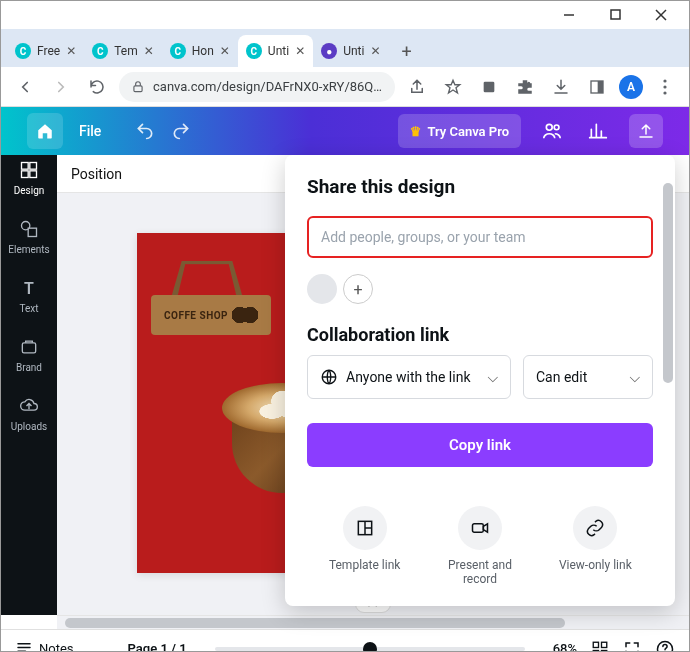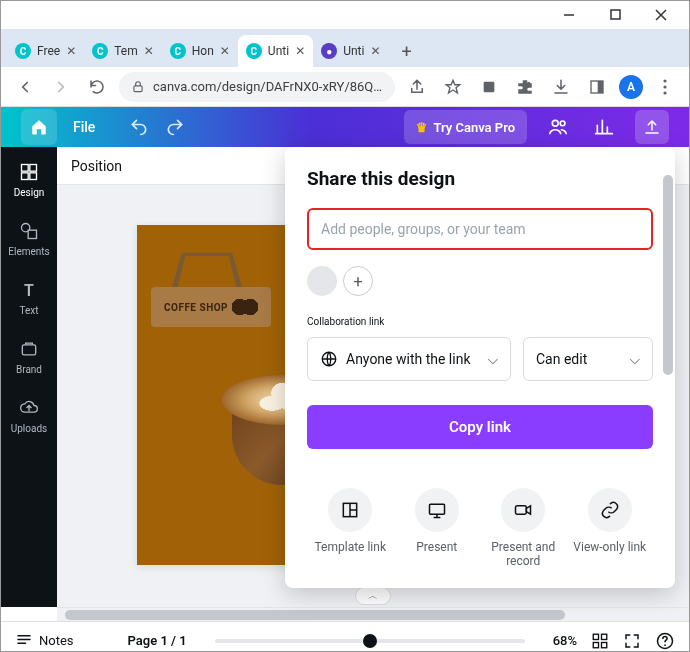--- a/index.html
+++ b/index.html
@@ -19,51 +19,51 @@
   .newtab{width:28px;height:28px;display:flex;align-items:center;justify-content:center;color:#555;font-size:18px;margin-left:4px;margin-bottom:2px}
   
   .url-bar{height:40px;background:#fff;display:flex;align-items:center;gap:8px;padding:0 10px;border-bottom:1px solid #ddd}
   .nav-btn{width:28px;height:28px;display:flex;align-items:center;justify-content:center;color:#5f6368}
   .nav-btn.disabled{color:#bbb}
   .url-field{flex:1;height:30px;background:#f1f3f4;border-radius:15px;display:flex;align-items:center;padding:0 12px;gap:8px;font-size:13px;color:#3c4043;overflow:hidden}
   .url-field .lock{color:#5f6368}
   .url-text{white-space:nowrap;overflow:hidden;text-overflow:ellipsis;flex:1}
   .avatar{width:24px;height:24px;border-radius:50%;background:#1a73e8;color:#fff;display:flex;align-items:center;justify-content:center;font-size:12px;font-weight:600}
   
-  .canva-bar{height:40px;background:linear-gradient(90deg,#00c4cc 0%,#4b2fd6 45%,#7d2ae8 100%);display:flex;align-items:center;color:#fff;padding:0 20px;gap:16px}
+  .canva-bar{height:48px;background:linear-gradient(90deg,#00c4cc 0%,#4b2fd6 45%,#7d2ae8 100%);display:flex;align-items:center;color:#fff;padding:0 26px;gap:16px}
   .home-btn{width:36px;height:36px;background:rgba(255,255,255,0.15);border-radius:6px;display:flex;align-items:center;justify-content:center}
   .file-label{font-size:14px;font-weight:500}
   .undo-redo{display:flex;gap:16px;margin-left:18px;color:rgba(255,255,255,0.8)}
   .spacer{flex:1}
   .try-pro{background:rgba(255,255,255,0.18);height:34px;border-radius:6px;display:flex;align-items:center;gap:6px;padding:0 12px;font-size:13px;font-weight:600}
   .crown{color:#ffc107}
   .top-icon{width:30px;height:30px;display:flex;align-items:center;justify-content:center;color:#fff}
   .upload-btn{background:rgba(255,255,255,0.2);border-radius:6px;width:34px;height:34px;display:flex;align-items:center;justify-content:center}
   
   .main{display:flex;height:calc(652px - 28px - 38px - 40px - 48px - 38px);position:relative}
-  .sidebar{width:56px;background:#0d1216;color:#b0b8c1;display:flex;flex-direction:column;align-items:center;padding-top:10px;gap:14px}
+  .sidebar{width:56px;background:#0d1216;color:#b0b8c1;display:flex;flex-direction:column;align-items:center;gap:14px}
   .side-item{display:flex;flex-direction:column;align-items:center;gap:4px;font-size:10px;padding:4px 0;width:100%}
   .side-item.active{color:#fff}
   .side-item .sicon{height:22px;display:flex;align-items:center;justify-content:center;font-size:18px}
   .canvas-area{flex:1;background:#f0f1f5;display:flex;flex-direction:column;position:relative}
   .position-bar{height:38px;background:#fff;border-bottom:1px solid #e5e5e5;display:flex;align-items:center;padding:0 14px;font-size:14px;color:#111}
   .canvas-wrap{flex:1;display:flex;align-items:flex-start;justify-content:flex-start;padding:40px 0 0 80px;overflow:hidden}
-  .design-canvas{width:280px;height:340px;background:#a16207;box-shadow:0 2px 8px rgba(0,0,0,.1);position:relative}
+  .design-canvas{width:280px;height:340px;background:#b91c1c;box-shadow:0 2px 8px rgba(0,0,0,.1);position:relative}
   
   .share-pop{position:absolute;right:14px;top:0;width:390px;background:#fff;border-radius:8px;box-shadow:0 6px 24px rgba(0,0,0,.2);padding:20px 22px;z-index:50}
   .share-title{font-size:19px;font-weight:700;color:#0d1216;margin-bottom:18px}
   .access-row{display:flex;align-items:center;gap:10px;font-size:14px;margin-bottom:10px}
   .access-label{font-weight:600;color:#0d1216}
   .edit-link{color:#7d2ae8;font-weight:600;cursor:pointer}
   .people-input{width:100%;height:42px;border:2px solid #e62222;border-radius:6px;padding:0 12px;font-size:14px;color:#818a95;outline:none;margin-bottom:16px}
   .people-input::placeholder{color:#9aa3ad}
   .avatar-row{display:flex;align-items:center;gap:6px;margin-bottom:20px}
   .sm-avatar{width:30px;height:30px;border-radius:50%;background:#e4e6ea}
   .add-person{width:30px;height:30px;border-radius:50%;border:1px solid #ccc;display:flex;align-items:center;justify-content:center;color:#555;font-size:16px}
-  .collab-label{font-size:10px;font-weight:400;color:#0d1216;margin-bottom:10px}
+  .collab-label{font-size:18px;font-weight:700;color:#0d1216;margin-bottom:10px}
   .link-row{display:flex;gap:12px;margin-bottom:24px}
   .dropdown{height:44px;border:1px solid #d7dadf;border-radius:6px;display:flex;align-items:center;padding:0 12px;gap:8px;font-size:14px;color:#0d1216;background:#fff}
   .dropdown.main-dd{flex:1}
   .dropdown.perm-dd{width:130px}
   .chev{margin-left:auto;color:#666}
   .copy-btn{width:100%;height:44px;background:#8b3dff;color:#fff;border:none;border-radius:6px;font-size:15px;font-weight:600;cursor:pointer;margin-bottom:28px}
   .action-row{display:flex;justify-content:space-around;padding-top:10px;border-top:1px solid transparent}
   .action-item{display:flex;flex-direction:column;align-items:center;gap:8px;font-size:12px;color:#5a6068;text-align:center;width:84px}
   .action-icon{width:44px;height:44px;border-radius:50%;background:#f1f2f4;display:flex;align-items:center;justify-content:center;color:#0d1216}
   
@@ -350,29 +350,20 @@
               <rect x="4" y="4" width="16" height="16" fill="none" stroke="#0d1216" stroke-width="1.8"></rect>
               <line x1="12" y1="4" x2="12" y2="20" stroke="#0d1216" stroke-width="1.8"></line>
               <line x1="12" y1="12" x2="20" y2="12" stroke="#0d1216" stroke-width="1.8"></line>
             </svg>
           </div>
         <span>Template link</span>
       </div>
       <div class="action-item">
         <div class="action-icon">
             <svg width="20" height="20" viewBox="0 0 24 24">
-              <rect x="3" y="5" width="18" height="12" rx="1" fill="none" stroke="#0d1216" stroke-width="1.8"></rect>
-              <path d="M8 21h8M12 17v4" stroke="#0d1216" stroke-width="1.8"></path>
-            </svg>
-          </div>
-        <span>Present</span>
-      </div>
-      <div class="action-item">
-        <div class="action-icon">
-            <svg width="20" height="20" viewBox="0 0 24 24">
               <rect x="3" y="7" width="13" height="10" rx="2" fill="none" stroke="#0d1216" stroke-width="1.8"></rect>
               <path d="M16 10l5-3v10l-5-3z" fill="none" stroke="#0d1216" stroke-width="1.8"></path>
             </svg>
           </div>
         <span>Present and record</span>
       </div>
       <div class="action-item">
         <div class="action-icon">
             <svg width="20" height="20" viewBox="0 0 24 24">
               <path d="M10 14a5 5 0 0 0 7 0l3-3a5 5 0 0 0-7-7l-1 1M14 10a5 5 0 0 0-7 0l-3 3a5 5 0 0 0 7 7l1-1" fill="none" stroke="#0d1216" stroke-width="1.8"></path>

